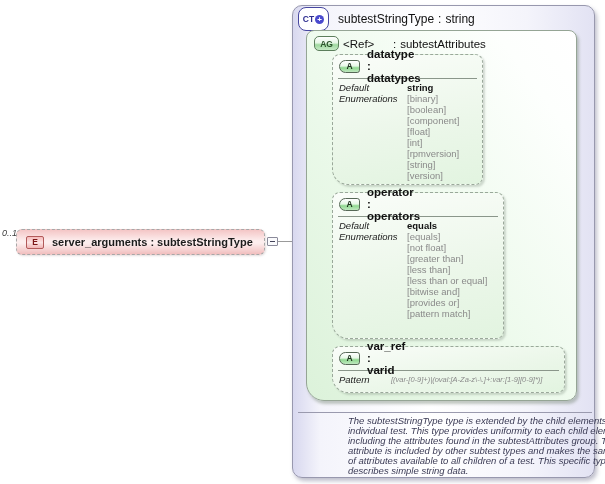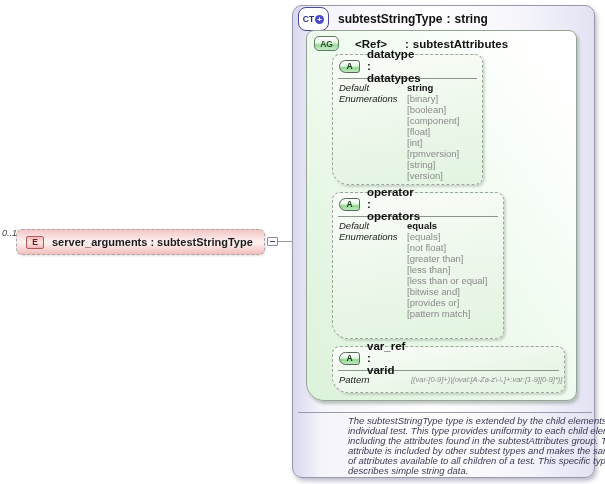--- a/index.html
+++ b/index.html
@@ -48,38 +48,38 @@
   .ct-header { position:absolute; left:298px; top:7px; display:flex; align-items:center; }
   .ct-icon {
     width:31px; height:24px; border:1px solid #4646a0; border-radius:8px; background:#ffffff;
     display:flex; align-items:center; justify-content:center; gap:1px; padding:0 2px;
   }
   .ct-icon .ct-txt { font-size:8.5px; font-weight:bold; color:#2e2e90; letter-spacing:0px; }
   .ct-icon .plus-ball {
     width:9px; height:9px; border-radius:50%; background:#4a4ace; color:#ffffff;
     font-size:8px; font-weight:bold; line-height:9px; text-align:center;
   }
-  .ct-title { margin-left:9px; font-size:12px; font-weight:bold; color:#111111; white-space:nowrap; }
+  .ct-title { margin-left:9px; font-size:12px; font-weight:normal; color:#111111; white-space:nowrap; }
   .ct-title .sep { margin:0 4px; }
 
   
   .ag-box {
     position:absolute; left:306px; top:30px; width:271px; height:371px;
     border:1px solid #95a595; border-radius:8px 8px 10px 18px;
     background:linear-gradient(to top right,#dcf2da 0%,#edfaec 45%,#fdfffd 85%,#ffffff 100%);
     box-shadow:2px 3px 3px rgba(120,135,120,0.45);
   }
   .ag-header { position:absolute; left:314px; top:36px; display:flex; align-items:center; }
   .ag-icon {
     width:25px; height:15px; border:1px solid #5c7e5c; border-radius:5px;
     background:linear-gradient(to bottom,#ffffff 0%,#e6f6e6 45%,#9ed89e 60%,#c6eac6 100%);
     color:#2c522c; font-size:8.5px; font-weight:bold;
     display:flex; align-items:center; justify-content:center;
   }
-  .ag-title { margin-left:16px; font-size:11.5px; font-weight:bold; color:#111111; display:flex; white-space:nowrap; }
+  .ag-title { margin-left:4px; font-size:11.5px; font-weight:normal; color:#111111; display:flex; white-space:nowrap; }
   .ag-title .nm { min-width:50px; }
   .ag-title .sep { margin:0 4px 0 0; }
 
   
   .attr-box {
     position:absolute;
     border:1px dashed #9aa89a; border-radius:8px 8px 8px 16px;
     background:linear-gradient(170deg,#fafdf9 0%,#ecf7ea 55%,#e2f4e0 100%);
     box-shadow:2px 2px 2px rgba(120,135,120,0.3);
   }
@@ -93,21 +93,21 @@
     background:linear-gradient(to bottom,#ffffff 0%,#e8f8e8 45%,#90d890 62%,#c0e8c0 100%);
     color:#203220; font-size:8.5px; font-weight:bold;
     display:flex; align-items:center; justify-content:center; flex:0 0 auto;
   }
   .attr-title .t { margin-left:7px; font-size:11.5px; font-weight:bold; color:#111111; display:flex; white-space:nowrap;flex-direction:column; }
   .attr-title .nm { min-width:55px; }
   .attr-title .sep { margin:0 4px 0 0; }
   .attr-sep { margin:1px 5px 0 5px; border-top:1px solid #8a968a; }
 
   .facet-table { display:grid; grid-template-columns:68px 1fr; padding:3px 6px 0 6px; font-size:9.5px; line-height:11px; color:#1a1a1a; }
-  .facet-table.pattern { grid-template-columns:52px 1fr;gap:20px; }
+  .facet-table.pattern { grid-template-columns:52px 1fr; }
   .facet-label { font-style:italic; color:#222222; }
   .facet-default { font-weight:bold; color:#111111; }
   .enum-item { color:#8a8a8a; }
   .pattern-value { color:#8a8a8a; font-size:7.5px; line-height:11px; white-space:nowrap;font-style:italic; }
 
   
   .desc-sep { position:absolute; left:298px; top:412px; width:294px; height:1px; background:#9a9aae; }
   .description {
     position:absolute; left:300px; top:416px; width:292px;
     font-size:9.5px; line-height:10px; font-style:italic; color:#3b3b55;margin-left:48px;

